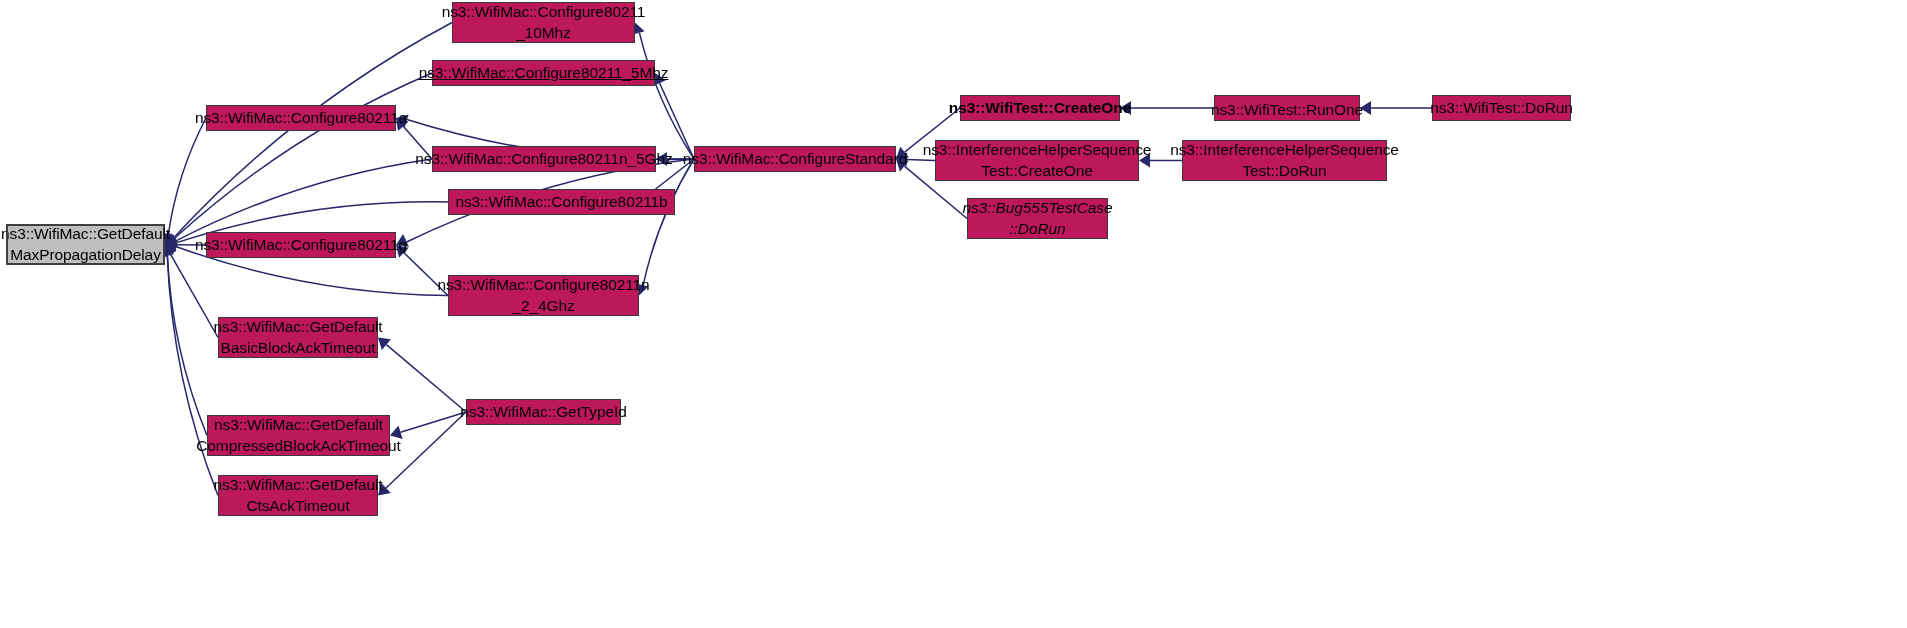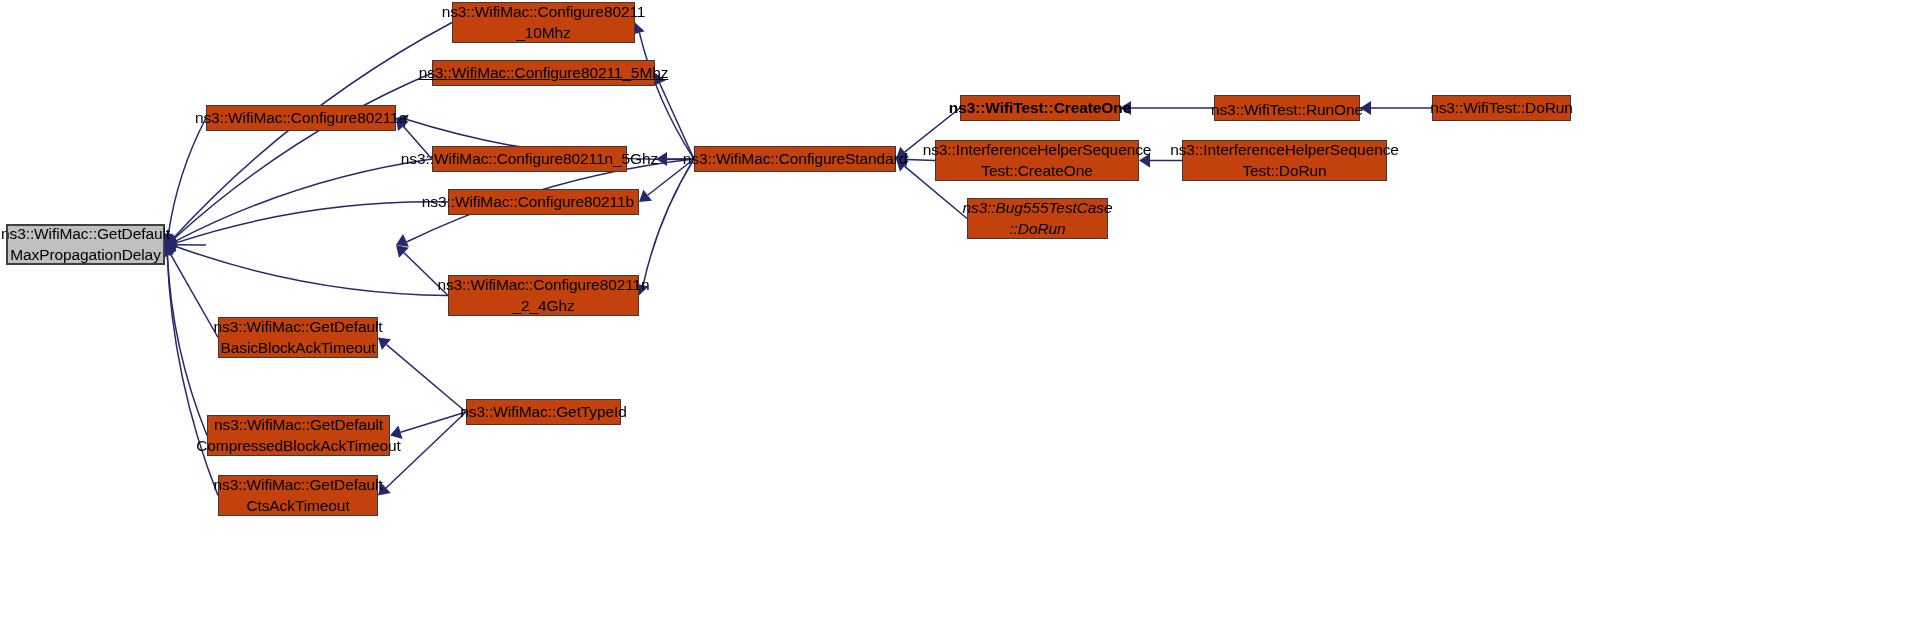--- a/index.html
+++ b/index.html
@@ -23,21 +23,21 @@
     height: 628px;
     pointer-events: none;
   }
   .node {
     position: absolute;
     box-sizing: border-box;
     display: flex;
     align-items: center;
     justify-content: center;
     text-align: center;
-    background: #c2410c;
+    background: #be185d;
     border: 1px solid #404040;
     color: #000000;
     font-size: 15.5px;
     line-height: 1.30;
     letter-spacing: -0.1px;
     white-space: pre-line;
     padding: 0 4px;
     z-index: 5;
   }
   .node.root {
@@ -111,22 +111,23 @@
       <polygon points="396,118 408.51789448071975,121.6472342630501 397.99773133001236,130.88445068806143" fill="#27276b"></polygon>
       <path d="M 448 295.5 Q 425.9455783027247 274.0817635439922 403.8911566054494 252.6635270879845" fill="none" stroke="#27276b" stroke-width="1.5"></path>
       <polygon points="396,245 408.76794657053046,247.6418819754258 399.01436664036834,257.6851722005432" fill="#27276b"></polygon>
     </svg>
 <div class="node root" style="left: 6px; top: 224px; width: 159px; height: 41px;"><span>ns3::WifiMac::GetDefault
 MaxPropagationDelay</span></div>
     <div class="node thick" style="left: 452px; top: 2px; width: 183px; height: 41px;"><span>ns3::WifiMac::Configure80211
 _10Mhz</span></div>
     <div class="node thick" style="left: 432px; top: 60px; width: 223px; height: 26px; text-decoration: underline;"><span>ns3::WifiMac::Configure80211_5Mhz</span></div>
     <div class="node thick" style="left: 206px; top: 105px; width: 190px; height: 26px;"><span>ns3::WifiMac::Configure80211a</span></div>
-    <div class="node thick" style="left: 432px; top: 146px; width: 195px; height: 26px; text-align: right;"><span>ns3::WifiMac::Configure80211n_5Ghz</span></div>
-    <div class="node thick" style="left: 448px; top: 189px; width: 191px; height: 26px; justify-content: flex-end;"><span>ns3::WifiMac::Configure80211b</span></div>
+    <div class="node thick" style="left: 432px; top: 146px; width: 224px; height: 26px; text-align: right;"><span>ns3::WifiMac::Configure80211n_5Ghz</span></div>
+    <div class="node thick" style="left: 448px; top: 189px; width: 227px; height: 26px;"><span>ns3::WifiMac::Configure80211b</span></div>
+    <div class="node thick" style="left: 206px; top: 232px; width: 190px; height: 26px;"><span>ns3::WifiMac::Configure80211g</span></div>
     <div class="node thick" style="left: 448px; top: 275px; width: 191px; height: 41px; text-align: center;"><span>ns3::WifiMac::Configure80211n
 _2_4Ghz</span></div>
     <div class="node thick" style="left: 218px; top: 317px; width: 160px; height: 41px;"><span>ns3::WifiMac::GetDefault
 BasicBlockAckTimeout</span></div>
     <div class="node thick" style="left: 466px; top: 399px; width: 155px; height: 26px;"><span>ns3::WifiMac::GetTypeId</span></div>
     <div class="node thick" style="left: 207px; top: 415px; width: 183px; height: 41px;"><span>ns3::WifiMac::GetDefault
 CompressedBlockAckTimeout</span></div>
     <div class="node thick" style="left: 218px; top: 475px; width: 160px; height: 41px;"><span>ns3::WifiMac::GetDefault
 CtsAckTimeout</span></div>
     <div class="node thick" style="left: 694px; top: 146px; width: 202px; height: 26px;"><span>ns3::WifiMac::ConfigureStandard</span></div>

